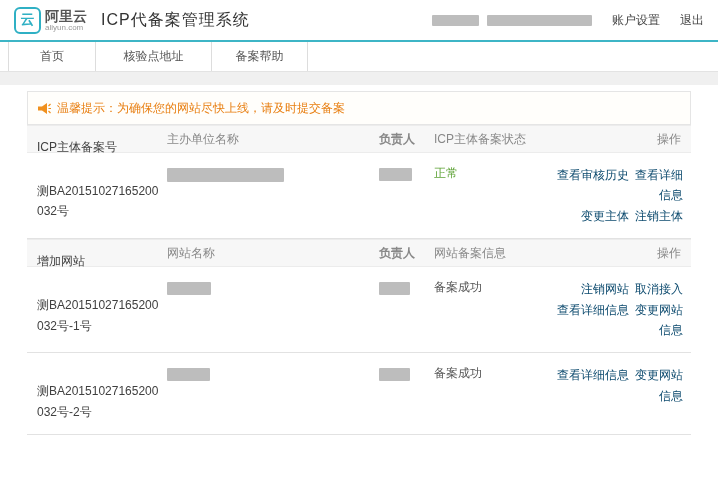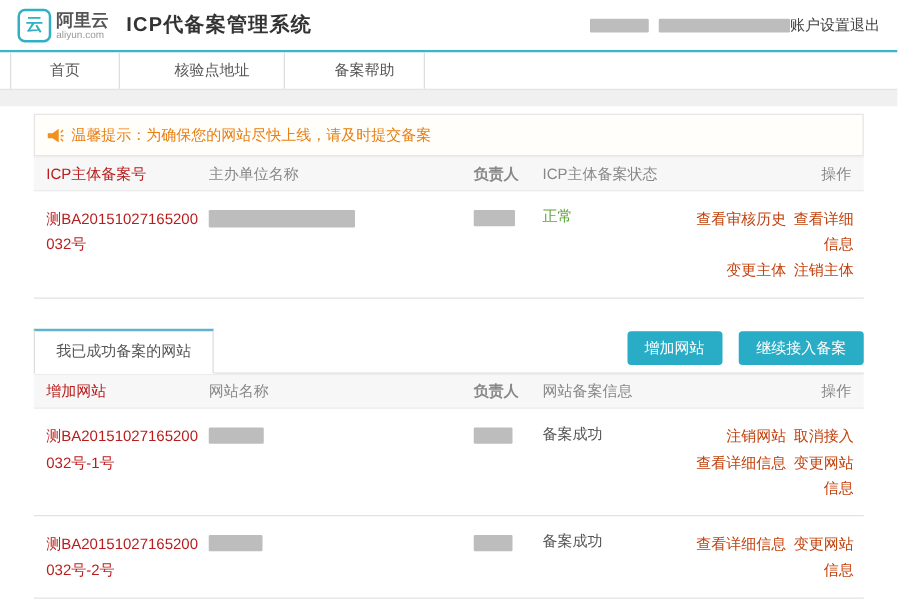--- a/index.html
+++ b/index.html
@@ -7,61 +7,61 @@
     font-family:"Liberation Sans","DejaVu Sans",sans-serif; color:#555; font-size:12px; }
 
   
   .header { height:40px; display:flex; align-items:center; padding:0 14px; background:#fff; }
   .logo-box { width:27px; height:27px; border:2px solid #2fb0c4; border-radius:6px;
     display:flex; align-items:center; justify-content:center; color:#2fb0c4;
     font-weight:bold; font-size:14px; }
   .brand-col { margin-left:4px; line-height:1; }
   .brand-name { font-size:14px; font-weight:bold; color:#555; }
   .brand-domain { font-size:8px; color:#999; margin-top:1px; }
-  .page-title { font-size:16px; font-weight:700; color:#333; margin-left:14px; letter-spacing:1px; }
+  .page-title { font-size:16px; font-weight:400; color:#333; margin-left:14px; letter-spacing:1px; }
   .header-right { margin-left:auto; display:flex; align-items:center; font-size:12px; color:#555; }
   .redact { display:inline-block; background:#bdbdbd; vertical-align:middle; border-radius:1px; }
   .r-id1 { width:47px; height:11px; margin-left:2px; }
   .r-id2 { width:105px; height:11px; margin-left:8px; }
-  .hr-link { color:#444; cursor:pointer; white-space:nowrap;font-family:Liberation Serif, serif; }
+  .hr-link { margin-left:20px; color:#444; cursor:pointer; white-space:nowrap;font-family:Liberation Serif, serif; }
 
   .teal-line { height:2px; background:#3db5c6; }
 
   
-  .nav { height:30px; display:flex; align-items:stretch; border-bottom:1px solid #e3e3e3; background:#fff; padding-left:8px;gap:16px; }
+  .nav { height:30px; display:flex; align-items:stretch; border-bottom:1px solid #e3e3e3; background:#fff; padding-left:8px; }
   .nav-item { display:flex; align-items:center; justify-content:center; border-right:1px solid #ddd;
     color:#555; cursor:pointer; }
   .nav-item:first-child { border-left:1px solid #ddd; }
   .nav-w1 { width:88px; } .nav-w2 { width:116px; } .nav-w3 { width:96px; }
   .gray-band { height:13px; background:#f0f0f0; }
 
   
   .content { padding:0 27px; background:#fff; }
   .notice { margin-top:6px; border:1px solid #e5e5e5; background:#fffefb; height:26px;
     display:flex; align-items:center; padding:16px 10px; color:#e87f12; }
   .notice .icon { margin-right:6px; display:flex; align-items:center; }
   .section-title { margin:14px 0 8px 0; font-size:13px; color:#555; }
 
   
   .thead { display:flex; background:#f7f7f7; border-top:1px solid #ececec; border-bottom:1px solid #ececec;
     height:28px; align-items:center; color:#888; padding:0 8px 0 10px; }
   .trow { display:flex; border-bottom:1px solid #e2e2e2; padding:12px 8px 12px 10px; min-height:64px; }
-  .c1 { width:130px; word-break:break-all; color:#b91c1c; line-height:1.7; padding-right:6px; }
+  .c1 { width:130px; word-break:break-all; color:#404040; line-height:1.7; padding-right:6px;margin-top:16px; }
   .c2 { width:212px; } .c3 { width:55px;font-weight:bold; } .c4 { width:117px; }
   .c5 { flex:1; text-align:right; }
   .thead .c5 { padding-right:2px; }
   .status-ok { color:#60a439; }
   .status-norm { color:#555; }
   .r-org { width:117px; height:14px; margin-top:3px; }
   .r-person { width:33px; height:13px; margin-top:3px; }
   .r-site1 { width:44px; height:13px; margin-top:3px; }
   .r-site2 { width:43px; height:13px; margin-top:3px; }
   .r-person2 { width:31px; height:13px; margin-top:3px; }
   .act-line { line-height:1.7; }
-  .alink { color:#c2410c; cursor:pointer;margin-top:24px; }
+  .alink { color:#0c4a6e; cursor:pointer;margin-top:24px; }
   .alink + .alink { margin-left:6px; }
 
   
   .tabrow { margin-top:24px; display:flex; justify-content:space-between; align-items:flex-end;
     border-bottom:1px solid #ddd; }
   .tab { display:inline-block; background:#fff; padding:8px 17px; border:1px solid #ddd;
     border-top:2px solid #5fb3d2; border-bottom:1px solid #fff; margin-bottom:-1px; color:#555; cursor:pointer; }
   .tab-btns { padding-bottom:6px; }
   .btn { display:inline-block; background:#29adc6; color:#fff; border:none; border-radius:3px;
     padding:5px 14px; font-size:12px; margin-left:10px; cursor:pointer;
@@ -123,27 +123,20 @@
         <div class="act-line">
           <span class="alink">查看审核历史</span><span class="alink">查看详细信息</span>
         </div>
         <div class="act-line">
           <span class="alink">变更主体</span><span class="alink">注销主体</span>
         </div>
       </div>
     </div>
   </div>
 
-  <div class="tabrow">
-    <div class="tab">我已成功备案的网站</div>
-    <div class="tab-btns">
-      <button class="btn">增加网站</button>
-      <button class="btn">继续接入备案</button>
-    </div>
-  </div>
 
   <div>
     <div class="thead">
       <div class="c1">增加网站</div>
       <div class="c2">网站名称</div>
       <div class="c3">负责人</div>
       <div class="c4">网站备案信息</div>
       <div class="c5">操作</div>
     </div>
 

